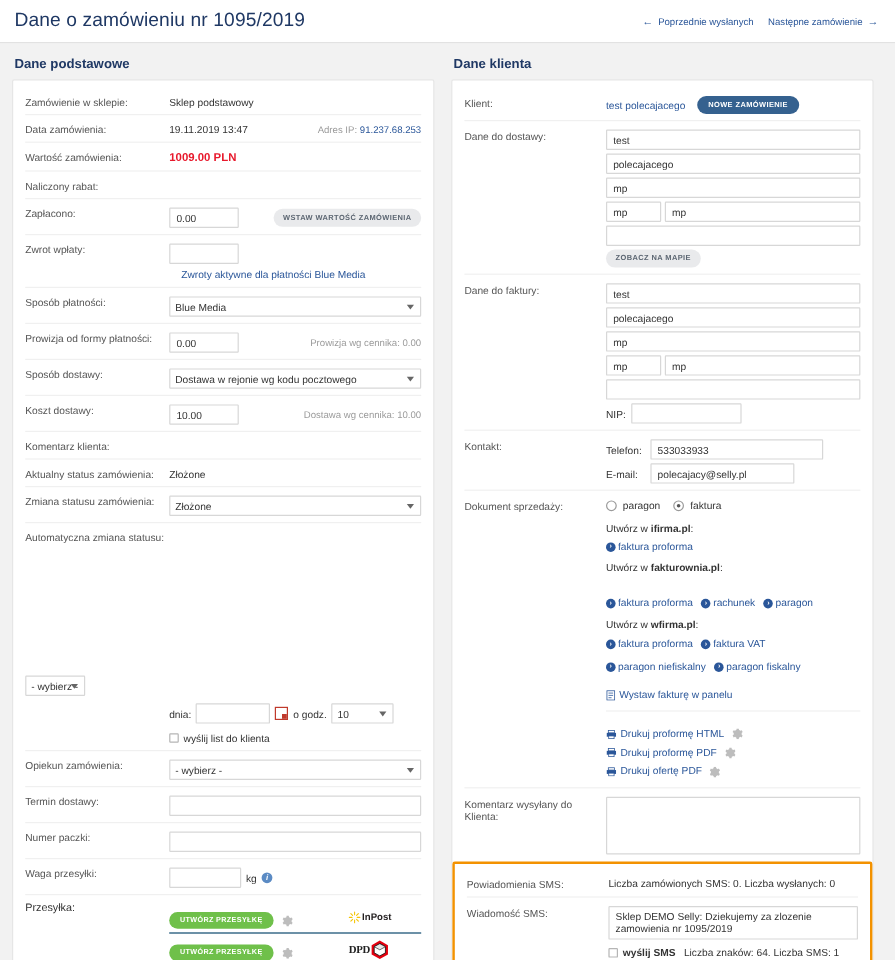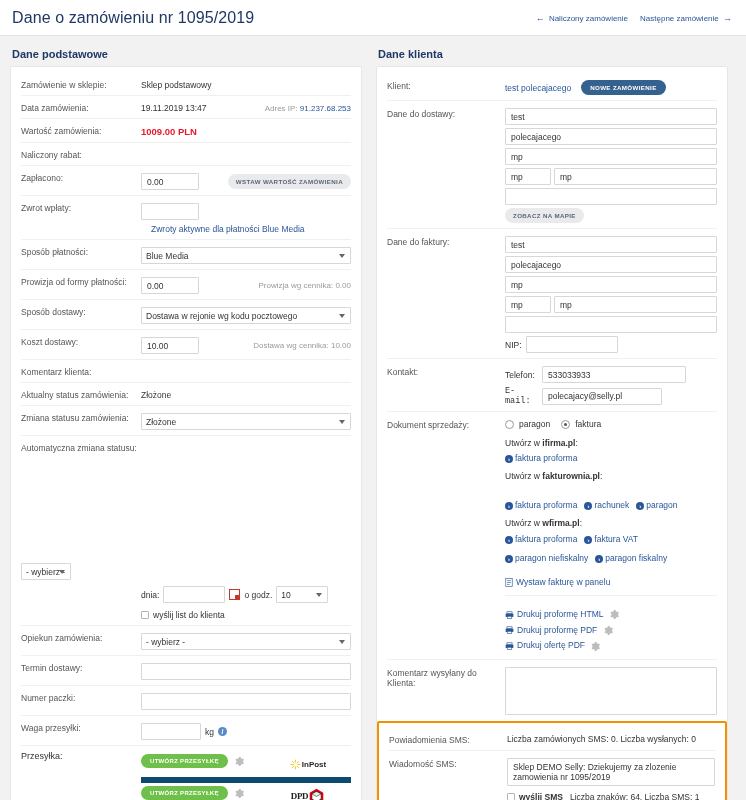--- a/index.html
+++ b/index.html
@@ -97,21 +97,21 @@
   .radio { width:9px; height:9px; border:1px solid #9a9a9a; background:#fff; border-radius:50%; display:inline-block; vertical-align:middle; position:relative; }
   .radio.on:after { content:""; position:absolute; left:2px; top:2px; width:3px; height:3px; background:#555; border-radius:50%; }
   .bluedot { display:inline-block; width:8px; height:8px; border-radius:50%; background:#2a5699; color:#fff; font-size:6px; line-height:8px; text-align:center; margin-right:2px; vertical-align:middle; font-weight:bold; }
   .printer { display:inline-block; width:9px; height:8px; vertical-align:middle; margin-right:3px; }
   .docicon { display:inline-block; width:8px; height:9px; vertical-align:middle; margin-right:3px; }
   .info-i { display:inline-block; width:9px; height:9px; border-radius:50%; background:#5b8bc4; color:#fff; font-size:6.5px; line-height:9px; text-align:center; font-style:italic; font-weight:bold; }
   .cal-ic { display:inline-block; width:11px; height:11px; border:1px solid #c0392b; background:#fff; vertical-align:middle; position:relative; }
   .cal-ic:after { content:""; position:absolute; right:0px; bottom:0px; width:4px; height:4px; background:#c0392b; }
 
   
-  .ship-row { display:flex; align-items:flex-start; border-bottom:6px solid #0c4a6e; padding:3px 0; }
+  .ship-row { display:flex; align-items:flex-end; border-bottom:1px solid #0c4a6e; padding:3px 0; }
   .ship-left { width:120px; flex:0 0 120px; }
   .ship-btn-wrap { display:flex; align-items:center; gap:7px; width:108px; }
   .logo-box { width:66px; height:20px; display:flex; align-items:center; justify-content:center; margin-left:26px; }
 
   
   .lg-inpost { font-size:8px; font-weight:bold; color:#231f20; display:flex; align-items:center; }
   .lg-inpost .sun { width:11px; height:11px; margin-right:1px; position:relative; }
   .lg-dpd { display:flex; align-items:center;font-family:Liberation Serif, serif; }
   .lg-dpd .t { font-size:9px; font-weight:bold; color:#222; letter-spacing:-.3px; }
   .lg-poczta { background:#e3000f; width:62px; height:17px; display:flex; align-items:center; justify-content:center; gap:2px; }
@@ -126,21 +126,21 @@
 
   
   .sms-box { border:2px solid #f39200; border-radius:2px; margin:6px -10px 0 -10px; padding:4px 10px 6px 10px; background:#fff; }
 </style>
 </head>
 <body>
 
 <div class="topbar">
   <div class="page-title">Dane o zamówieniu nr 1095/2019</div>
   <div class="topnav">
-    <a href="#"><span class="arrow">←</span> <span>Naliczony zamówienie</span></a>
+    <a href="#"><span class="arrow">←</span> <span>Poprzednie wysłanych</span></a>
     <a href="#"><span>Następne zamówienie</span> <span class="arrow">→</span></a>
   </div>
 </div>
 
 <div class="columns">
 
   <div class="col">
     <div class="col-title">Dane podstawowe</div>
     <div class="card">
 
@@ -479,21 +479,21 @@
       </div>
 
       <div class="row">
         <div class="rlbl">Kontakt:</div>
         <div class="val col-dir">
           <div style="display:flex; align-items:center; gap:5px;">
             <span style="width:32px;">Telefon:</span>
             <input class="txt" style="width: 144px;" value="533033933">
           </div>
           <div style="display:flex; align-items:center; gap:5px;">
-            <span style="width:32px;font-family:Liberation Mono, monospace;">E-mail:</span>
+            <span style="width:32px;">E-mail:</span>
             <input class="txt" style="width: 120px;" value="polecajacy@selly.pl">
           </div>
         </div>
       </div>
 
       <div class="row">
         <div class="rlbl">Dokument sprzedaży:</div>
         <div class="val col-dir">
           <div style="display:flex; align-items:center; gap:5px; margin-bottom:6px;">
             <span class="radio"></span>

